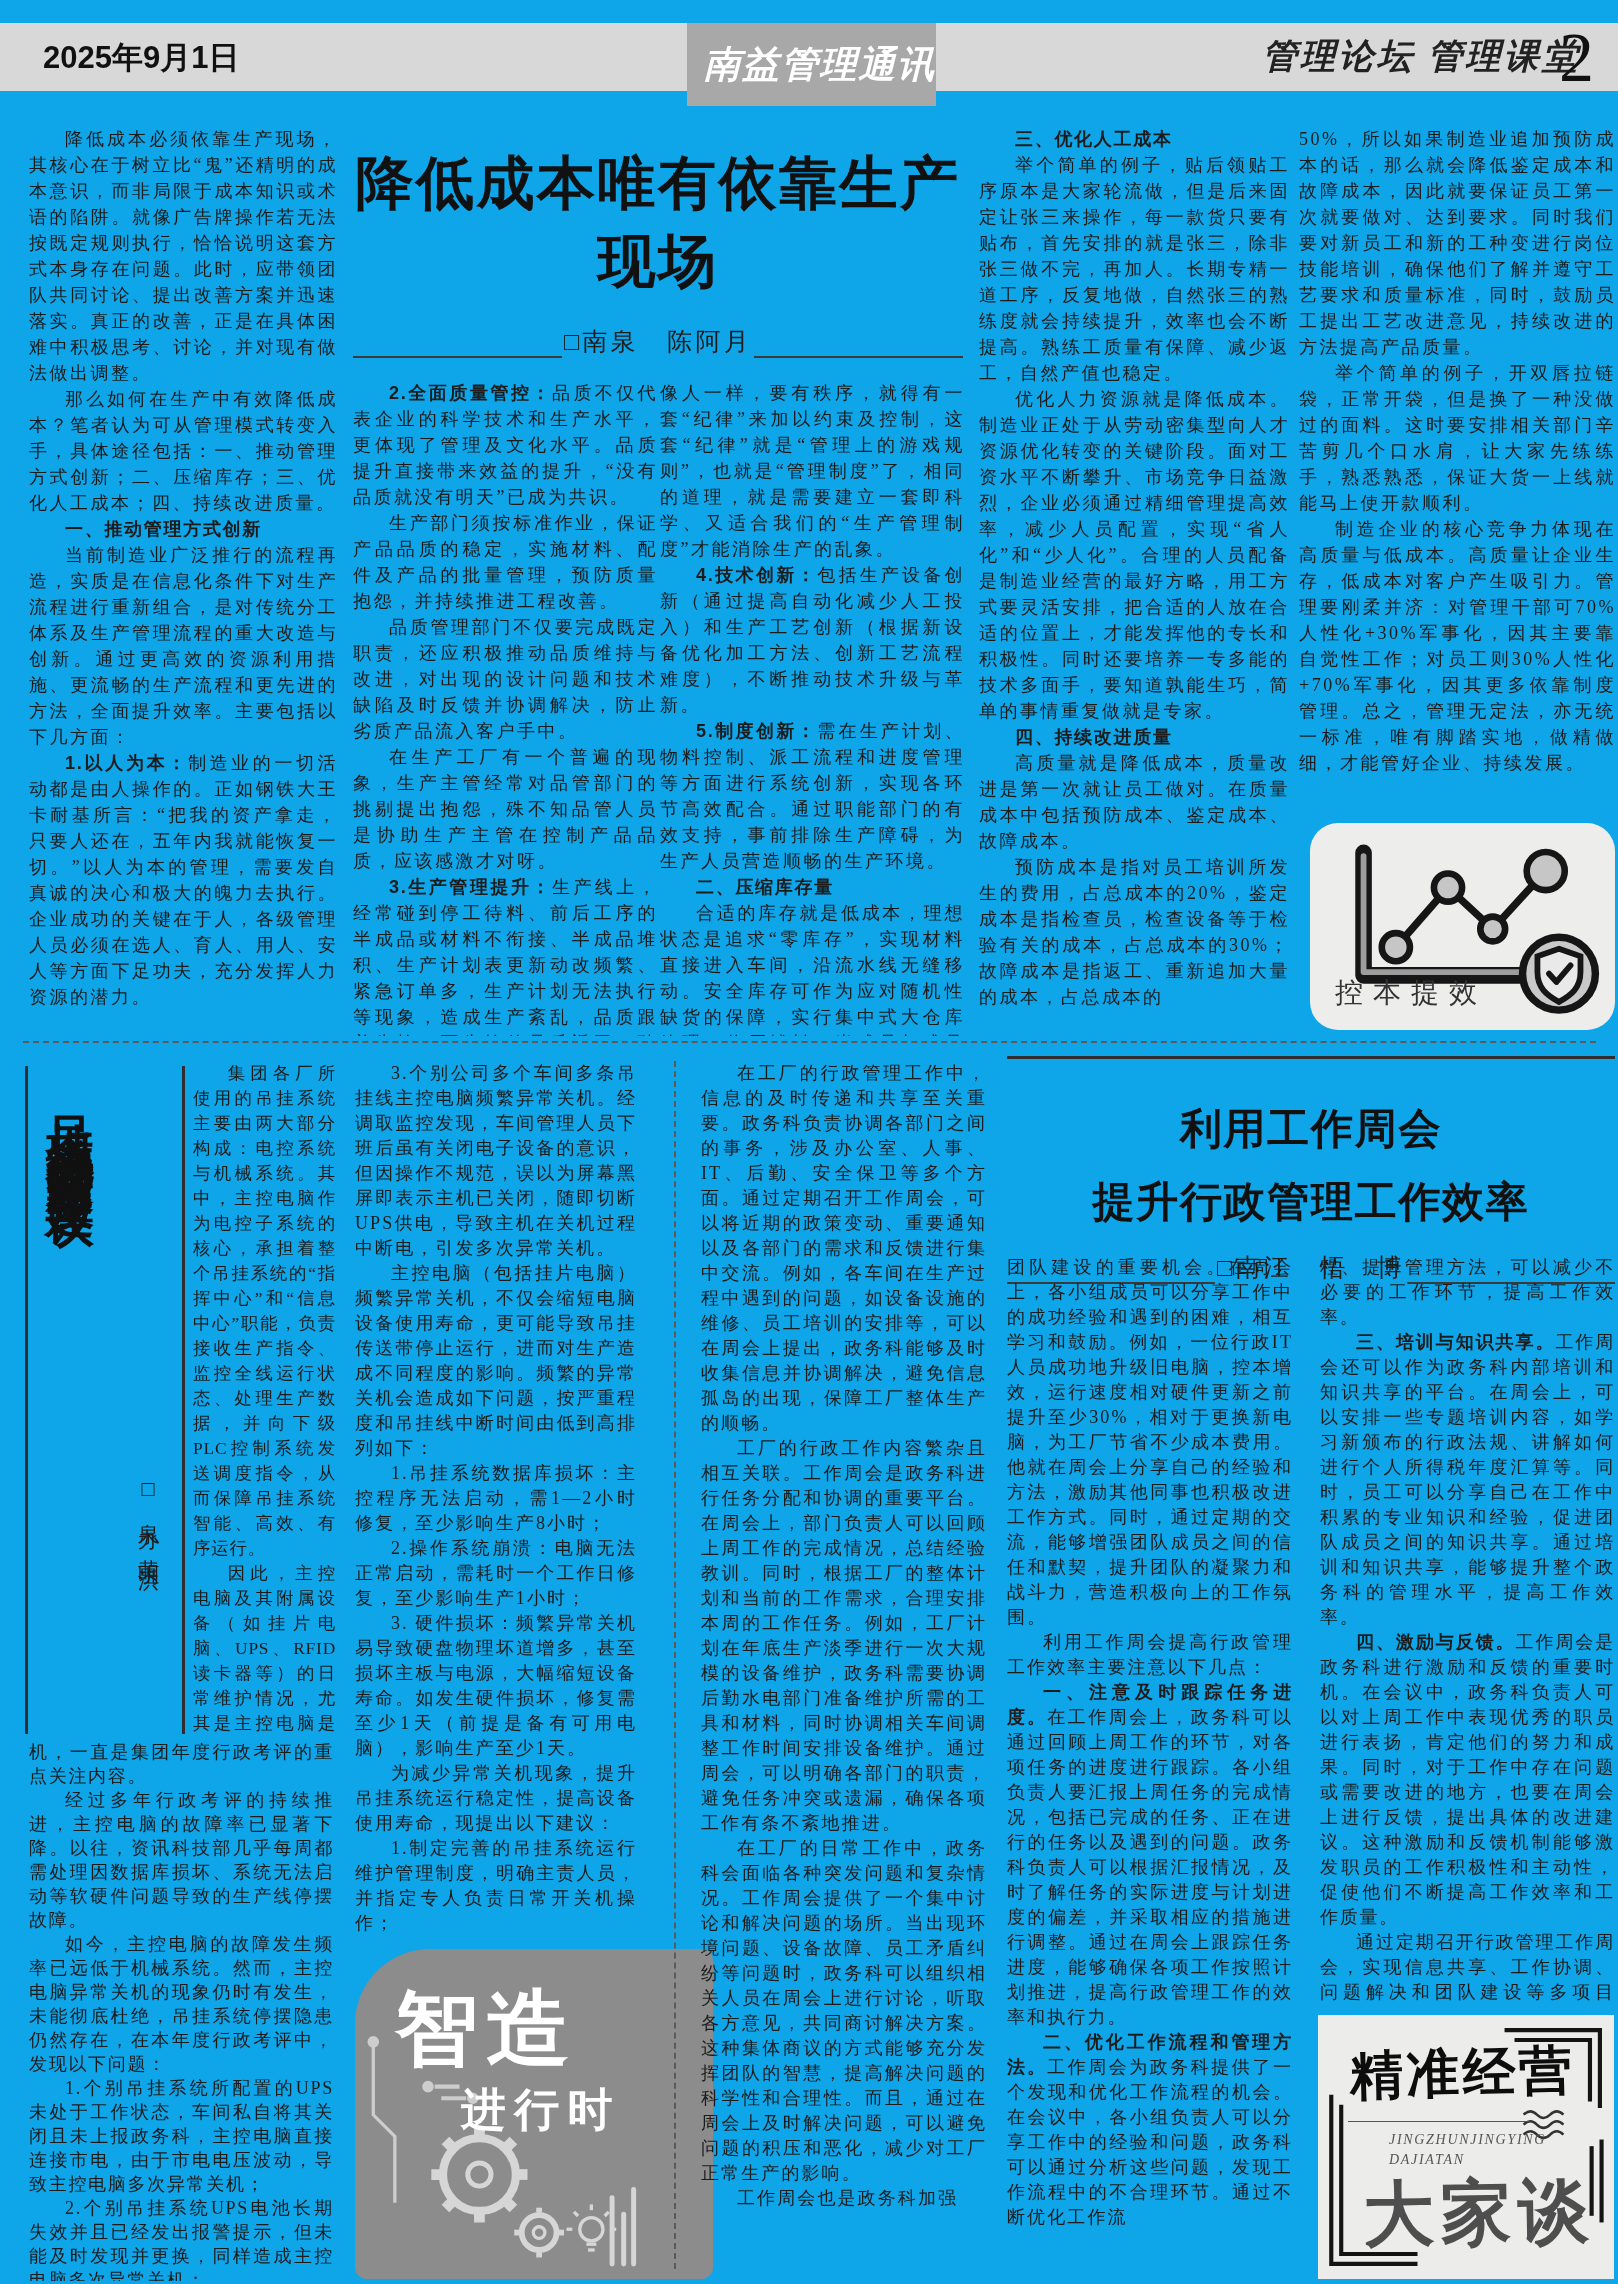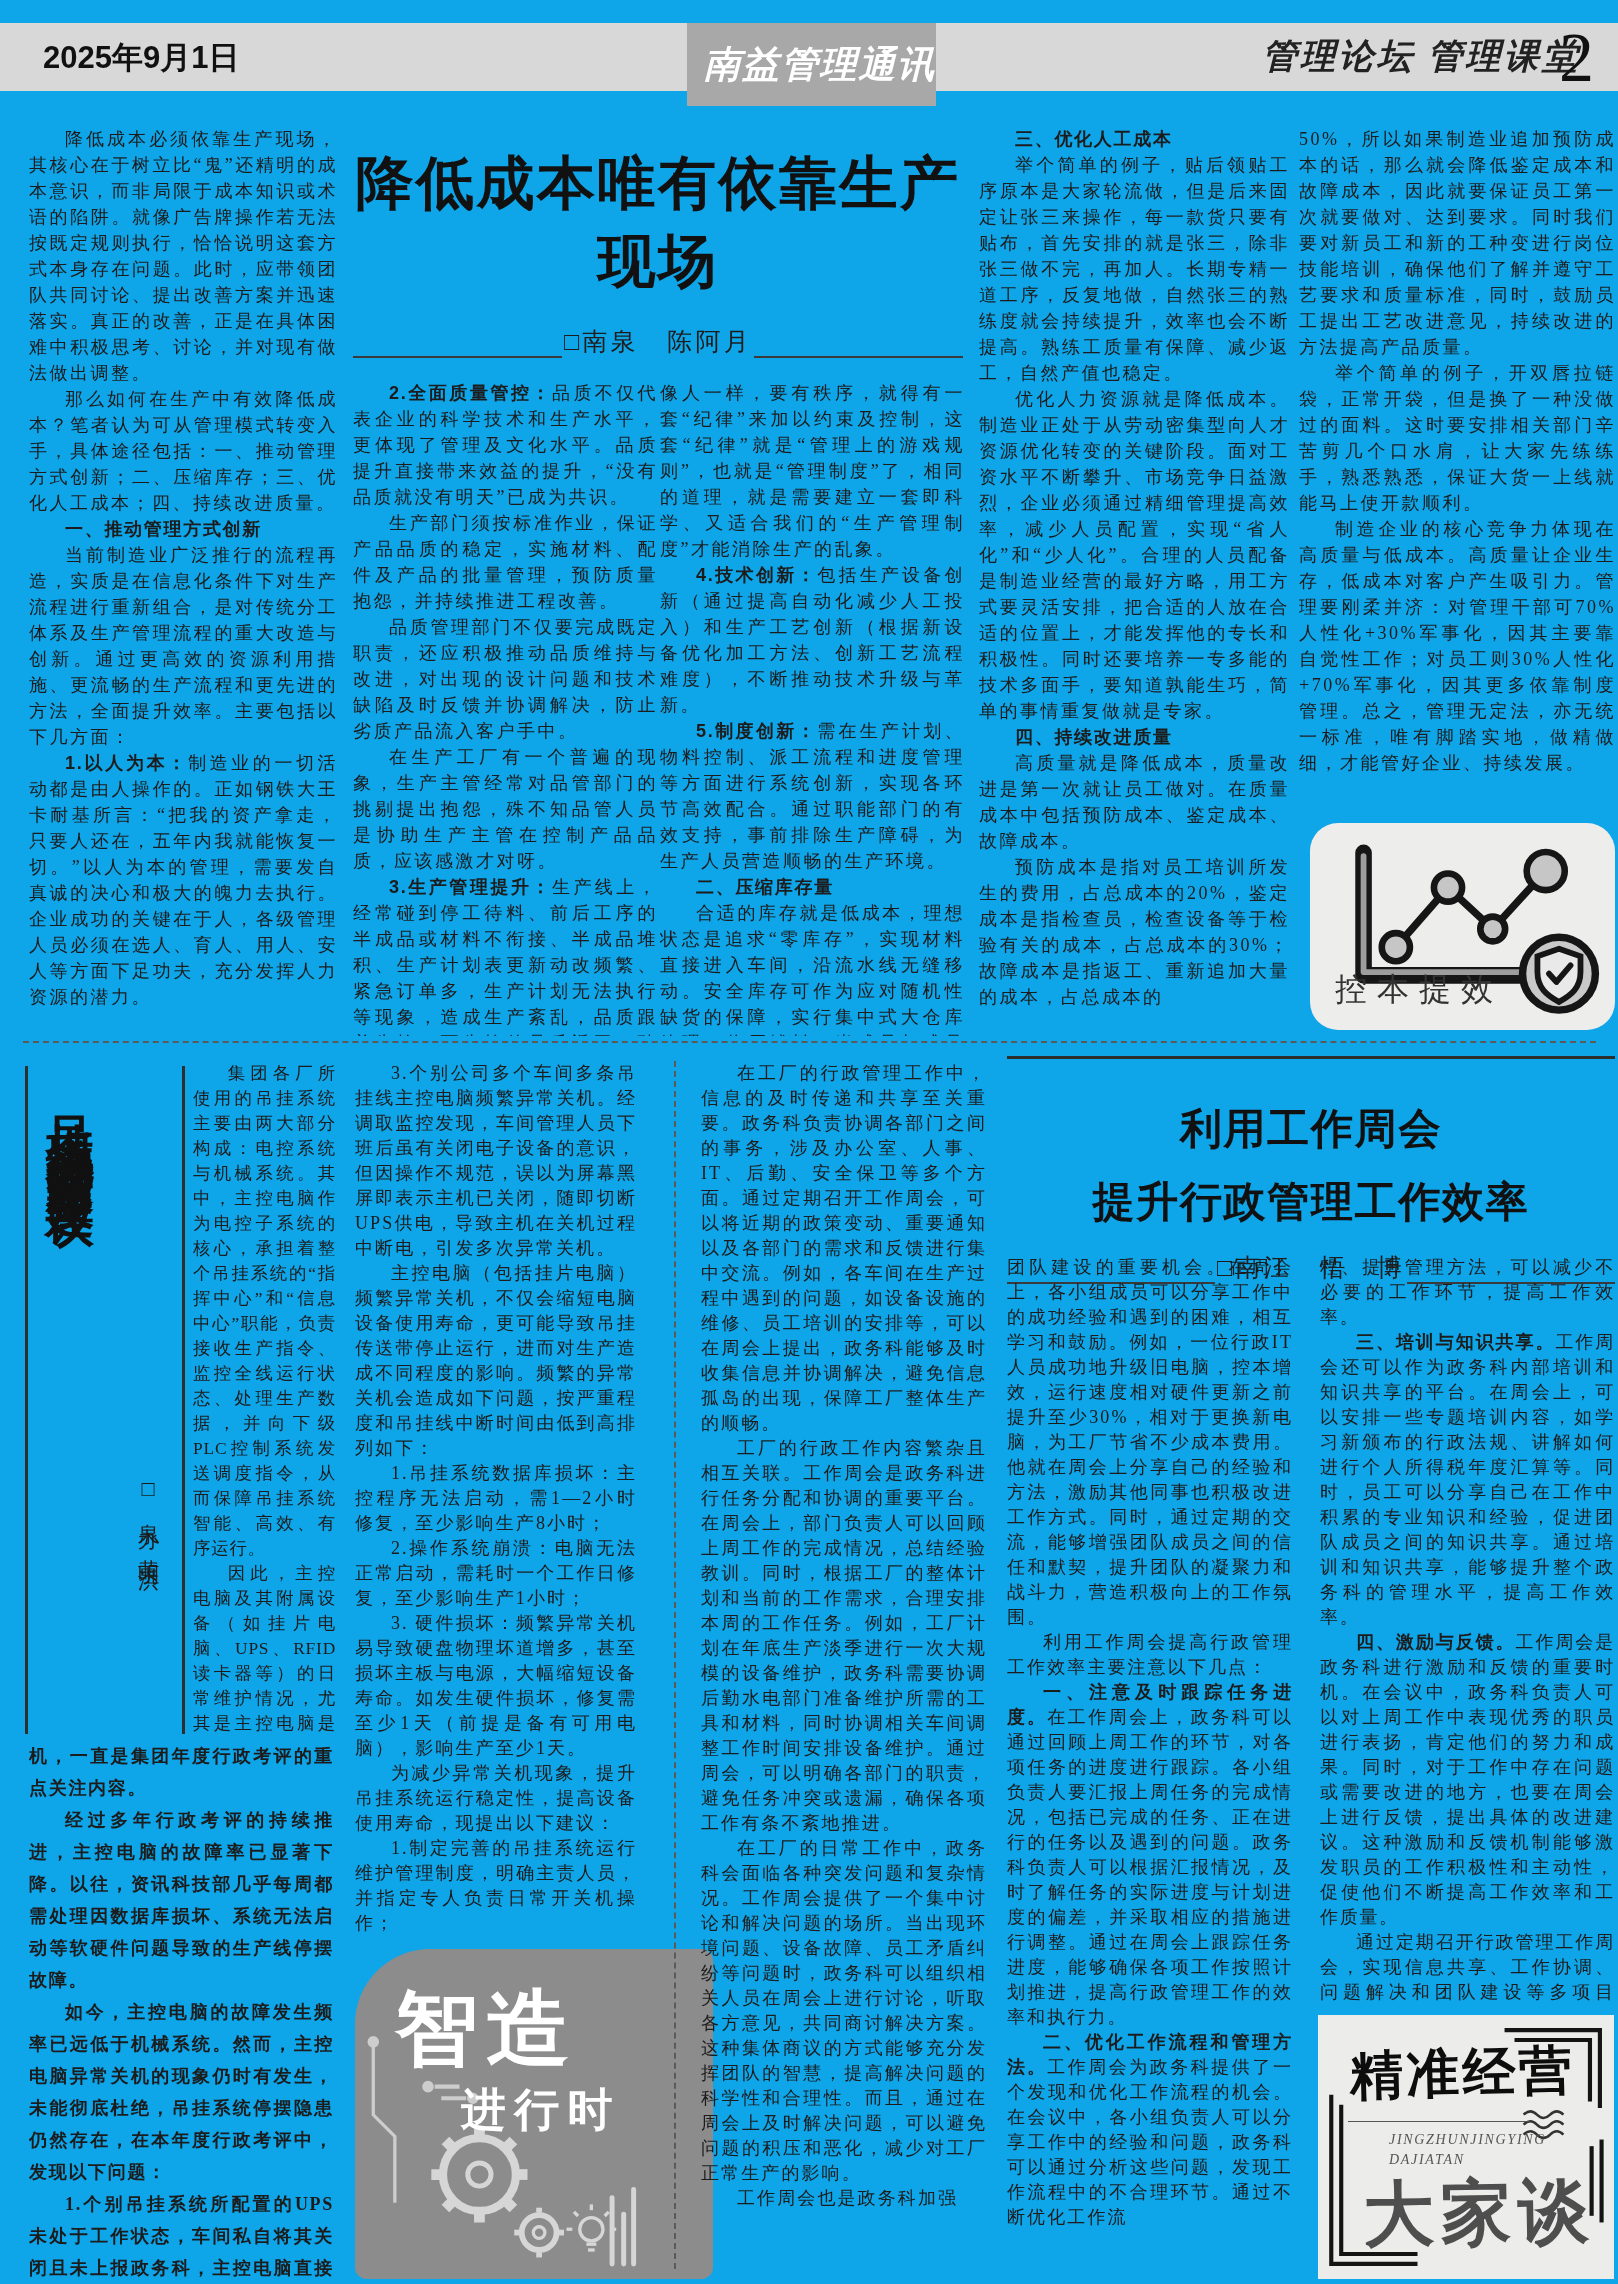--- a/index.html
+++ b/index.html
@@ -14,21 +14,21 @@
                 display:flex;align-items:center;justify-content:center;}
   .masthead-box span{color:#fff;font-size:37px;font-weight:700;font-style:italic;letter-spacing:1.7px;margin-left:16px;}
   .hdr-right{left:1262px;top:33px;font-size:35px;font-weight:700;font-style:italic;color:#222;letter-spacing:3.3px;}
   .hdr-page{left:1559px;top:18px;font-size:70px;color:#111;}
   
   .col{position:absolute;text-align:justify;overflow:hidden;line-height:26px;font-size:18px;letter-spacing:2.5px;}
   .col p{margin:0;text-indent:2em;}
   .col p.noind{text-indent:0;}
   .col p b{font-family:"Liberation Sans","DejaVu Sans",sans-serif;font-weight:700;letter-spacing:1.7px;}
   .col-narrow{line-height:25px;font-size:17.4px;letter-spacing:0.8px;}
-  .col-b1wide{line-height:32px;letter-spacing:1.7px;font-weight:bold;}
+  .col-b1wide{line-height:24px;letter-spacing:1.7px;}
   .col-bot{line-height:25px;letter-spacing:2.1px;}
   .col-c5{letter-spacing:1.7px;}
   
   .a1-title{left:353px;top:145px;width:610px;text-align:center;font-size:58px;font-weight:700;letter-spacing:2.5px;color:#111;}
   .byline-row{display:flex;align-items:flex-end;gap:2px;}
   .byline-rule{flex:1;border-top:2.5px solid #3a3a3a;}
   .byline-text{font-size:25px;letter-spacing:3.3px;white-space:nowrap;}
   .a1-byline{left:353px;top:325px;width:610px;}
   
   .divider-h{left:23px;top:1041px;width:1573px;border-top:2.5px dashed #5a5a5a;}
@@ -38,21 +38,21 @@
   .a2-title{left:38px;top:1079px;height:664px;writing-mode:vertical-rl;text-orientation:upright;
             font-size:48px;font-weight:700;letter-spacing:6.6px;color:#111;}
   .a2-byline{left:134px;top:1477px;height:274px;writing-mode:vertical-rl;text-orientation:upright;
              font-size:21.6px;letter-spacing:5px;}
   
   .a3-block{left:1007px;top:1056px;width:608px;border-top:3.3px solid #2e2e2e;}
   .a3-title{width:608px;text-align:center;font-size:42px;font-weight:700;letter-spacing:1.7px;line-height:73px;margin-top:34px;color:#111;}
   .a3-byline{width:608px;margin-top:11.6px;}
   
   .g1{left:1310px;top:823px;width:305px;height:207px;background:#ededec;border-radius:28px;}
-  .g1-label{position:absolute;left:25px;bottom:18px;font-size:32px;letter-spacing:10px;color:#333;
+  .g1-label{position:absolute;left:25px;bottom:18px;font-size:28px;letter-spacing:10px;color:#333;
             font-family:Liberation Sans, sans-serif;}
   .g2{left:355px;top:1949px;width:326px;height:330px;background:#8c8c8c;border-radius:75px 11.6px 11.6px 11.6px;overflow:hidden;padding-left:32px;}
   .g2-t1{position:absolute;left:40px;top:25px;color:#fff;font-size:83px;font-weight:700;
          font-family:"Liberation Sans","DejaVu Sans",sans-serif;letter-spacing:8.3px;}
   .g2-t2{position:absolute;left:106px;top:131px;color:#fff;font-size:45px;font-weight:700;
          font-family:"Liberation Sans","DejaVu Sans",sans-serif;letter-spacing:8.3px;}
   .g3{left:1318px;top:2015px;width:296px;height:264px;background:#ececeb;}
   .g3-main{position:absolute;left:32px;top:23px;font-size:53px;font-weight:900;color:#0d0d0d;letter-spacing:3.3px;transform:rotate(-1.5deg);}
   .g3-rule{position:absolute;left:30px;top:106px;width:181px;border-top:1.7px solid #555;}
   .g3-roman{position:absolute;left:32px;top:115px;font-style:italic;font-size:14px;color:#555;letter-spacing:1.7px;line-height:20px;margin-left:39px;}

